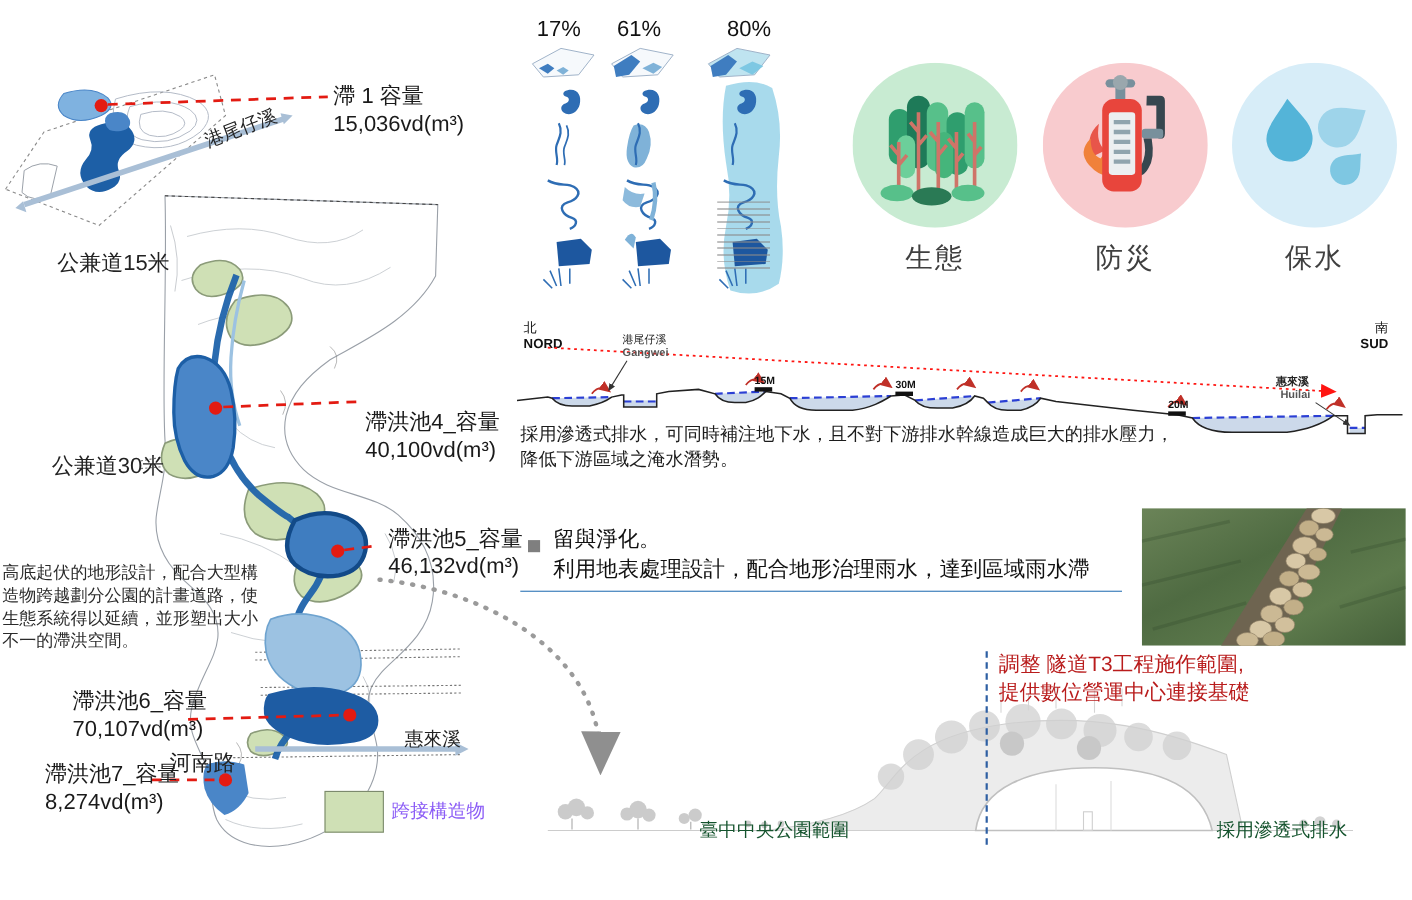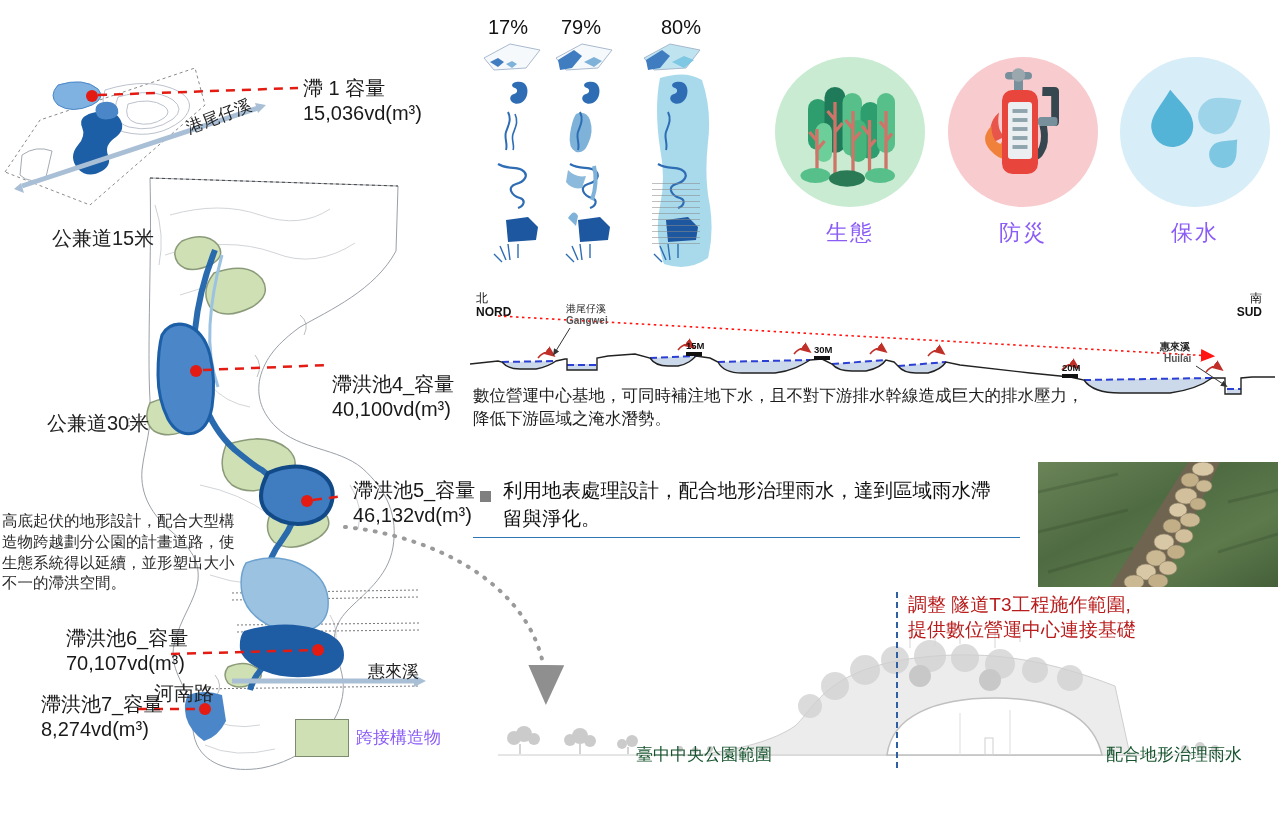--- a/index.html
+++ b/index.html
@@ -3,21 +3,21 @@
 <meta charset="utf-8">
 <style>
   html,body{margin:0;padding:0;background:#fff;}
   .slide{position:relative;width:1284px;height:818px;background:#fff;overflow:hidden;
          font-family:"Liberation Sans","DejaVu Sans",sans-serif;color:#1a1a1a;}
   .abs{position:absolute;}
   .ann{font-size:20px;line-height:1.25;color:#1a1a1a;white-space:nowrap;}
   .ann .v{display:block;}
   .small-cn{font-size:20px;color:#222;white-space:nowrap;}
   .pct{font-size:20px;color:#111;font-weight:400;}
-  .icon-label{width:150px;text-align:center;font-size:22px;color:#8b5cf6;letter-spacing:2px;}
+  .icon-label{width:150px;text-align:center;font-size:25px;color:#404040;letter-spacing:2px;}
   .note{font-size:15.5px;line-height:1.34;color:#2a2a2a;}
   .para{font-size:16.5px;line-height:1.38;color:#1c1c1c;white-space:nowrap;}
   .bullet-text{font-size:19.5px;line-height:1.42;color:#111;white-space:nowrap;}
   .gray-note{font-size:19px;line-height:1.3;color:#b91c1c;white-space:nowrap;}
   .bottom-label{font-size:17px;color:#14532d;white-space:nowrap;}
   .legend-swatch{width:52px;height:36px;background:#cfe0b5;border:1.5px solid #7c8a6d;}
   .legend-label{font-size:17px;color:#8b5cf6;white-space:nowrap;}
   .blue-divider{width:547px;border-top:1.5px solid #2e75b6;}
   .blue-dash-vert{height:176px;border-left:2.5px dashed #2e5fa3;}
   .fine-print{width:48px;height:66px;opacity:.55;
@@ -141,21 +141,21 @@
   <div class="abs small-cn" style="left:368px;top:660px;font-size:17px;">惠來溪</div>
   <div class="abs small-cn" style="left:154px;top:680px;">河南路</div>
   <div class="abs ann" style="left:22px;top:692px;margin-left:19px;">
     <span class="v">滯洪池7_容量</span>
     <span class="v">8,274vd(m³)</span>
   </div>
   <div class="abs legend-swatch" style="left:295px;top:719px;"></div>
   <div class="abs legend-label" style="left:356px;top:726px;">跨接構造物</div>
 
   <div class="abs pct" style="left:488px;top:16px;text-align:right;">17%</div>
-  <div class="abs pct" style="left:561px;top:16px;">79%</div>
+  <div class="abs pct" style="left:561px;top:16px;">61%</div>
   <div class="abs pct" style="left:650px;top:16px;margin-left:11px;">80%</div>
 
   <svg class="abs" style="left:470px;top:36px;" width="290" height="235" viewBox="0 0 290 235">
 
     <g transform="translate(12,4)">
       <path d="M2,18 L28,4 L58,10 L44,28 L12,30 Z" fill="#f6f9fc" stroke="#9fb2c8" stroke-width="0.9"></path>
       <path d="M8,22 l8,-4 6,4 -6,5 z" fill="#3f7dc0"></path>
         <path d="M24,24 l6,-3 5,3 -5,4 z" fill="#7fb2d8"></path>
       <path d="M34,42 C43,40 47,47 45,55 C43,63 35,66 30,62 C27,59 28,55 32,54 C36,53 36,49 33,48 C29,47 29,43 34,42 Z" fill="#2e6db4"></path>
       <path d="M26,72 c4,8 0,14 -2,20 c-2,6 2,12 0,18" fill="none" stroke="#2e6db4" stroke-width="2"></path>
@@ -325,28 +325,28 @@
       <line x1="100" y1="42" x2="84" y2="68" stroke="#333" stroke-width="1" marker-end="url(#blkArrow)"></line>
     </g>
     <g>
       <text x="690" y="64" font-size="10" font-weight="bold" fill="#222">惠來溪</text>
       <text x="694" y="76" font-size="10" font-weight="bold" fill="#555">Huilai</text>
       <line x1="726" y1="80" x2="756" y2="100" stroke="#333" stroke-width="1" marker-end="url(#blkArrow)"></line>
     </g>
   </svg>
 
   <div class="abs para" style="left:473px;top:384px;">
-    <div>數位營運中心基地，可同時補注地下水，且不對下游排水幹線造成巨大的排水壓力，</div>
+    <div>採用滲透式排水，可同時補注地下水，且不對下游排水幹線造成巨大的排水壓力，</div>
     <div>降低下游區域之淹水潛勢。</div>
   </div>
 
   <div class="abs" style="left:480px;top:491px;width:11px;height:11px;background:#7f7f7f;"></div>
   <div class="abs bullet-text" style="left:503px;top:477px;">
+    <div>留與淨化。</div>
     <div>利用地表處理設計，配合地形治理雨水，達到區域雨水滯</div>
-    <div>留與淨化。</div>
   </div>
   <div class="abs blue-divider" style="left:473px;top:537px;"></div>
 
   <svg class="abs" style="left:1038px;top:462px;" width="240" height="125" viewBox="0 0 240 125">
     <defs>
       <linearGradient id="grassGrad" x1="0" y1="0" x2="1" y2="1">
         <stop offset="0" stop-color="#6b8458"></stop>
           <stop offset="0.4" stop-color="#4f6b42"></stop>
         <stop offset="0.7" stop-color="#5d7a4c"></stop>
           <stop offset="1" stop-color="#45603a"></stop>
@@ -441,15 +441,15 @@
         <circle cx="725" cy="131" r="4"></circle>
     </g>
   </svg>
 
   <div class="abs blue-dash-vert" style="left:896px;top:592px;"></div>
   <div class="abs gray-note" style="left:908px;top:593px;">
     <div>調整 隧道T3工程施作範圍,</div>
     <div>提供數位營運中心連接基礎</div>
   </div>
   <div class="abs bottom-label" style="left:636px;top:743px;">臺中中央公園範圍</div>
-  <div class="abs bottom-label" style="left:1106px;top:743px;">配合地形治理雨水</div>
+  <div class="abs bottom-label" style="left:1106px;top:743px;">採用滲透式排水</div>
 
 </div>
 
 </body></html>

